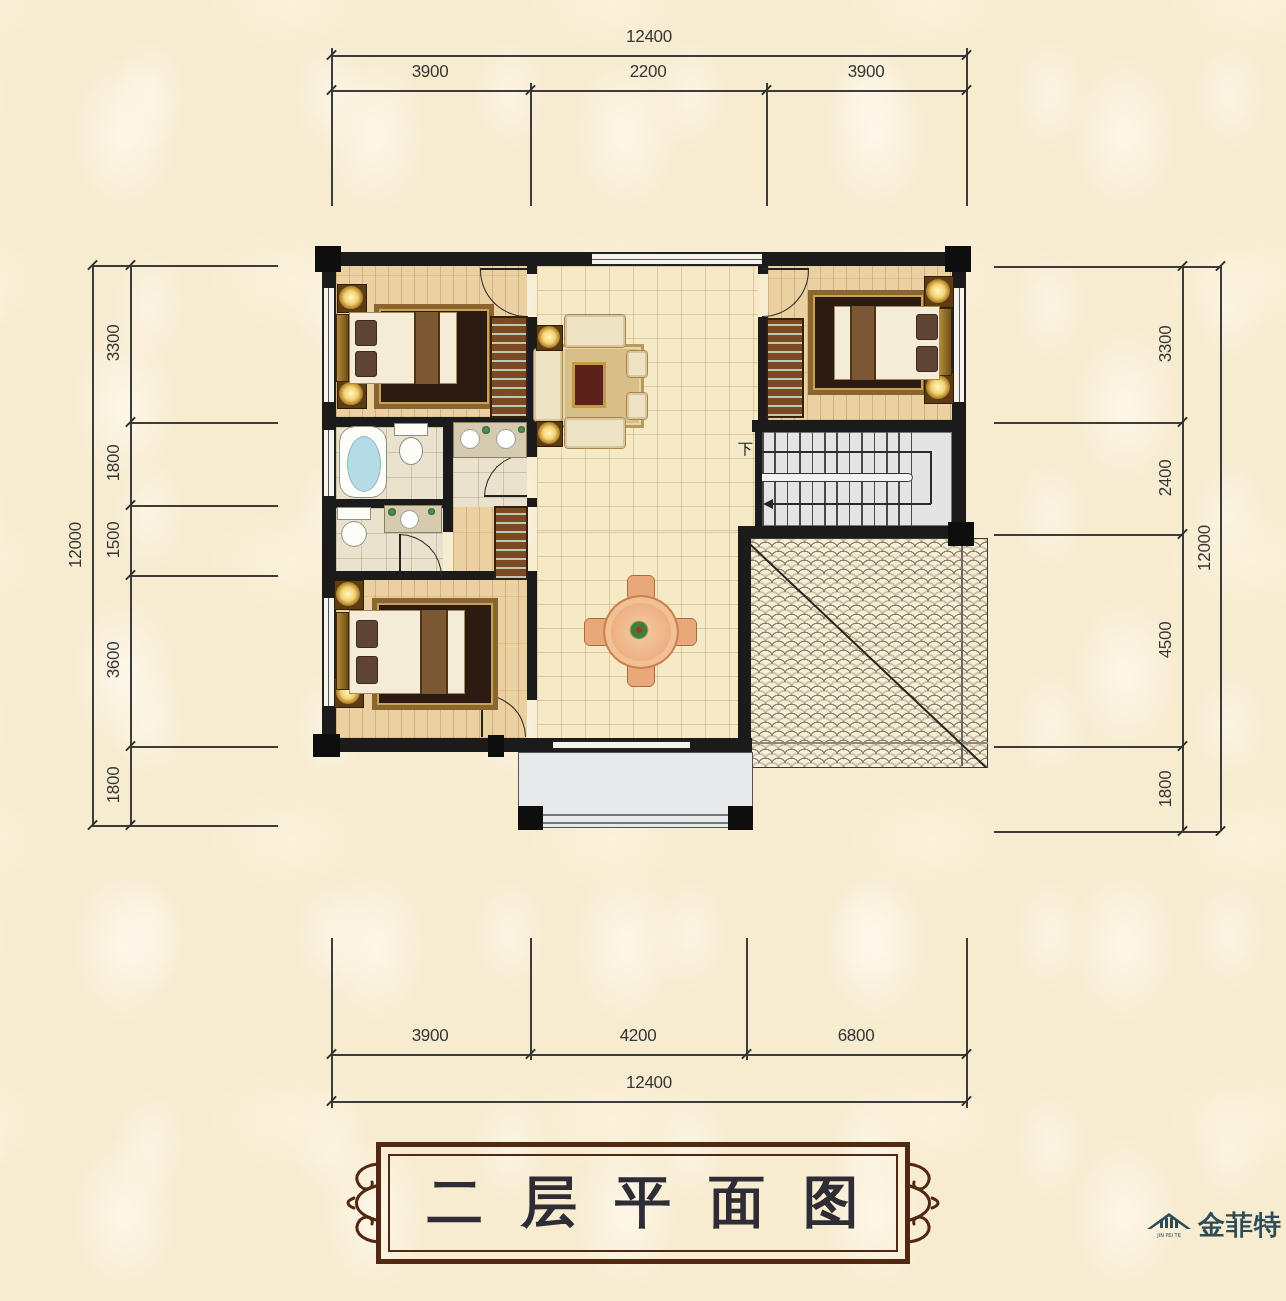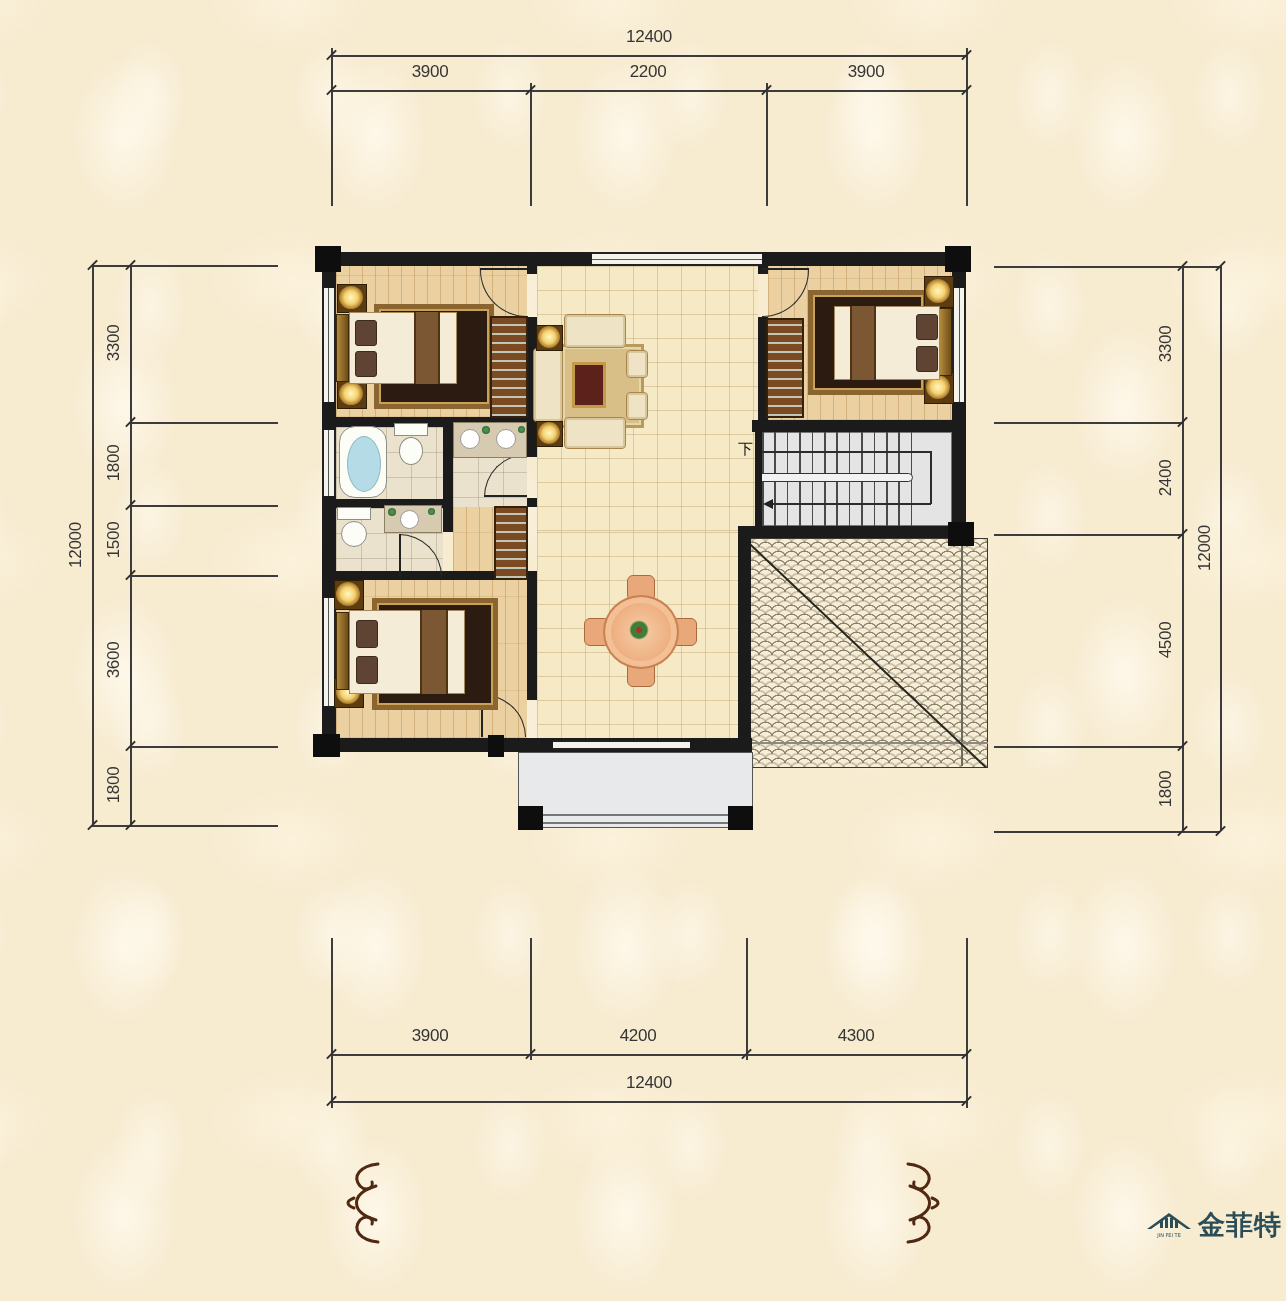--- a/index.html
+++ b/index.html
@@ -106,21 +106,21 @@
   <div class="dl" style="left:746px;top:938px;width:1.5px;height:122px"></div>
   <div class="dl" style="left:966px;top:938px;width:1.5px;height:170px"></div>
   <div class="tick" style="left:325px;top:1053px"></div>
   <div class="tick" style="left:524px;top:1053px"></div>
   <div class="tick" style="left:740px;top:1053px"></div>
   <div class="tick" style="left:960px;top:1053px"></div>
   <div class="tick" style="left:325px;top:1100px"></div>
   <div class="tick" style="left:960px;top:1100px"></div>
   <div class="dlab" style="left:370px;top:1027px;width:120px">3900</div>
   <div class="dlab" style="left:578px;top:1027px;width:120px">4200</div>
-  <div class="dlab" style="left:796px;top:1027px;width:120px">4300</div>
+  <div class="dlab" style="left:796px;top:1027px;width:120px">6800</div>
   <div class="dlab" style="left:589px;top:1074px;width:120px">12400</div>
 
   <div class="dl" style="left:92px;top:265px;width:1.5px;height:560px"></div>
   <div class="dl" style="left:130px;top:265px;width:1.5px;height:560px"></div>
   <div class="dl" style="left:92px;top:265px;width:186px;height:1.5px"></div>
   <div class="dl" style="left:130px;top:422px;width:148px;height:1.5px"></div>
   <div class="dl" style="left:130px;top:505px;width:148px;height:1.5px"></div>
   <div class="dl" style="left:130px;top:575px;width:148px;height:1.5px"></div>
   <div class="dl" style="left:130px;top:746px;width:148px;height:1.5px"></div>
   <div class="dl" style="left:92px;top:825px;width:186px;height:1.5px"></div>
@@ -301,20 +301,25 @@
   <div class="sink" style="left:496px;top:429px;width:18px;height:18px"></div>
   <div class="greens" style="left:482px;top:426px;width:8px;height:8px"></div>
   <div class="greens" style="left:518px;top:426px;width:7px;height:7px"></div>
   <div class="fix" style="left:337px;top:507px;width:34px;height:13px"></div>
   <div class="fix" style="left:341px;top:521px;width:26px;height:26px;border-radius:50%"></div>
   <div class="counter" style="left:384px;top:505px;width:58px;height:28px"></div>
   <div class="sink" style="left:400px;top:510px;width:17px;height:17px"></div>
   <div class="greens" style="left:388px;top:508px;width:8px;height:8px"></div>
   <div class="greens" style="left:428px;top:508px;width:7px;height:7px"></div>
 
+  <div class="banner" style="left:376px;top:1142px;width:534px;height:122px">
+    <div class="inner">
+      <span class="title">二层平面图</span>
+    </div>
+  </div>
   <svg style="position:absolute;left:340px;top:1156px" width="42" height="94" viewBox="0 0 42 94">
     <g stroke="#512812" fill="none" stroke-width="3" stroke-linecap="round">
       <path d="M38,8 C20,10 12,20 20,30 C26,36 34,32 32,26"></path>
       <path d="M38,86 C20,84 12,74 20,64 C26,58 34,62 32,68"></path>
       <path d="M36,30 C10,38 10,56 36,64"></path>
       <path d="M14,42 C6,45 6,49 14,52"></path>
     </g>
   </svg>
   <svg style="position:absolute;left:904px;top:1156px;transform:scaleX(-1)" width="42" height="94" viewBox="0 0 42 94">
     <g stroke="#512812" fill="none" stroke-width="3" stroke-linecap="round">

